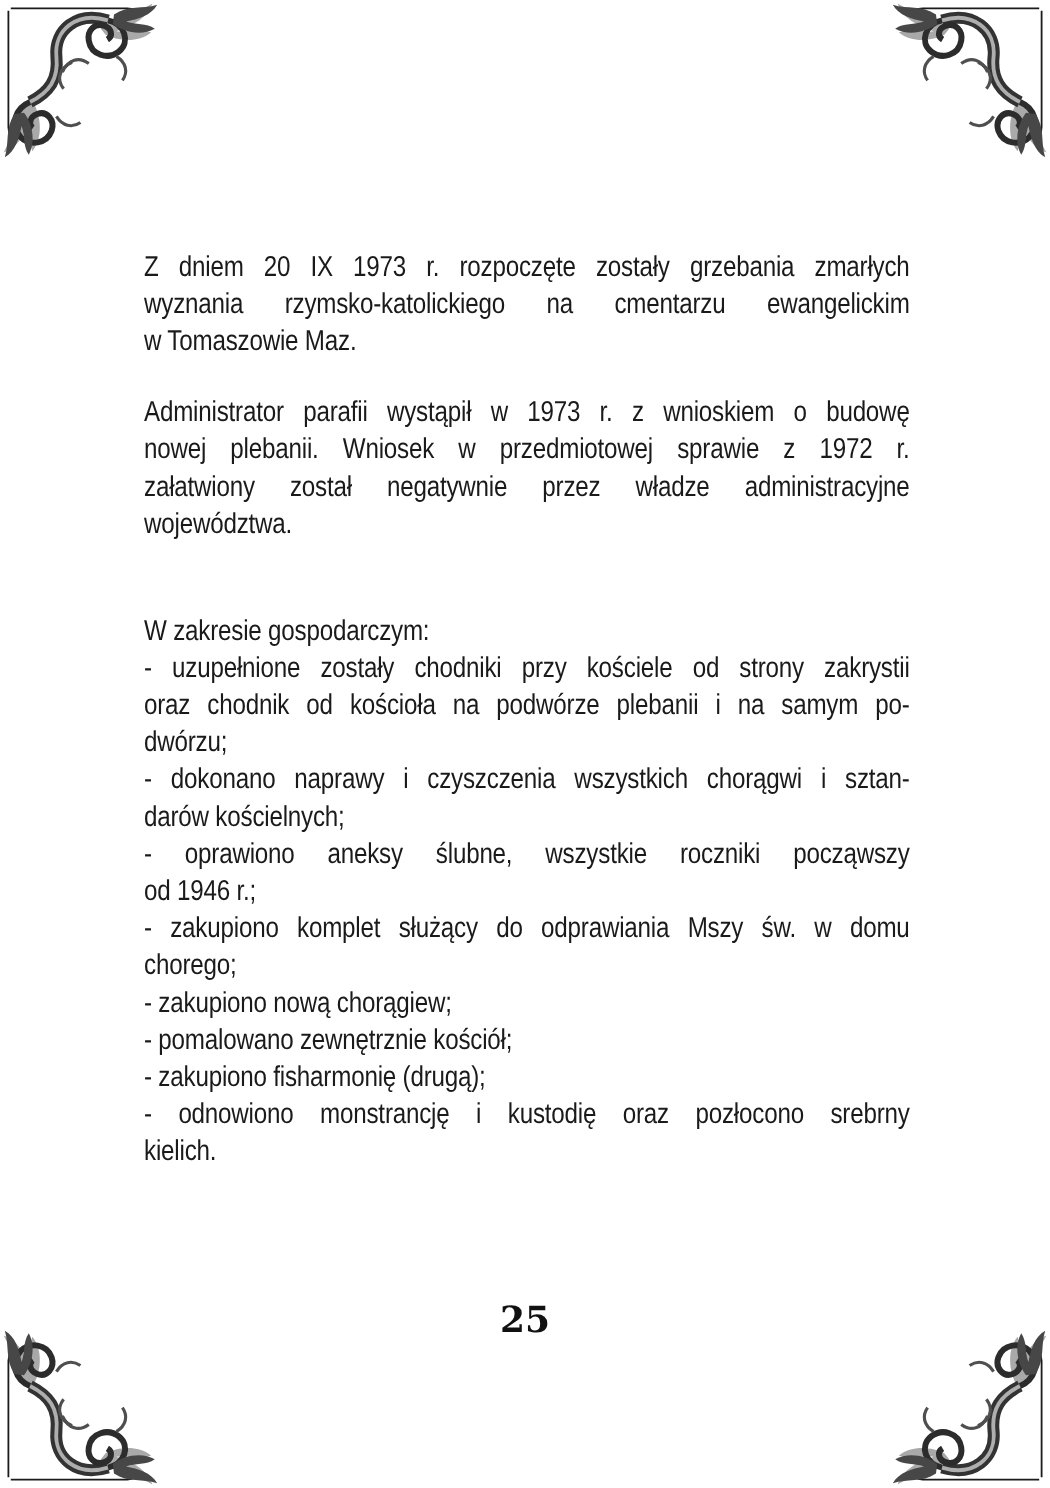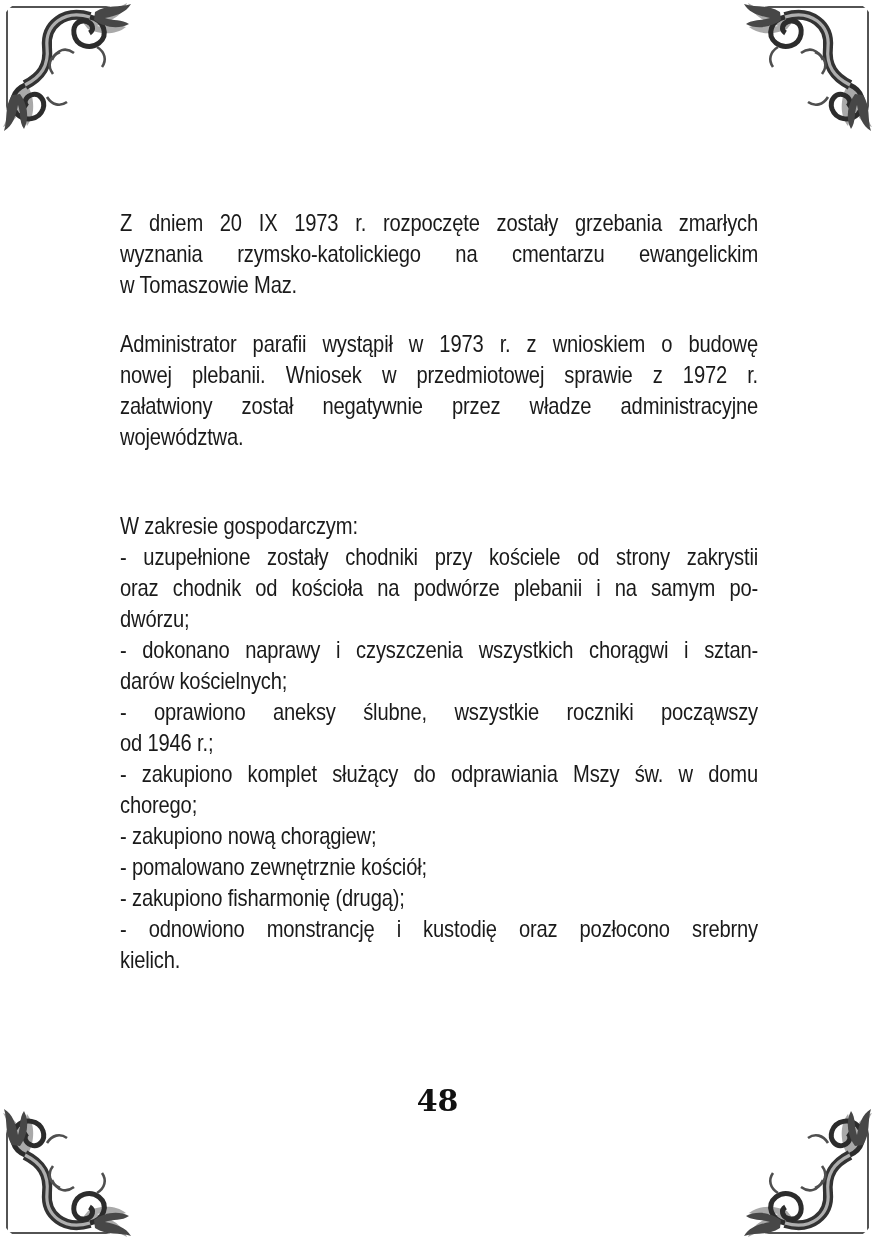--- a/index.html
+++ b/index.html
@@ -3,21 +3,20 @@
 <meta charset="utf-8">
 <style>
   html, body { margin: 0; padding: 0; background: #ffffff; }
   .page {
     position: relative;
     width: 875px;
     height: 1240px;
     background: #ffffff;
     overflow: hidden;
     font-family: "Liberation Sans", sans-serif;
-    border-radius: 30px;
   }
 
   
   .corner { position: absolute; width: 140px; height: 140px; }
   .corner svg { width: 100%; height: 100%; display: block; }
   .corner.tl { top: 0; left: 0; }
   .corner.tr { top: 0; right: 0; transform: scaleX(-1); }
   .corner.bl { bottom: 0; left: 0; transform: scaleY(-1); }
   .corner.br { bottom: 0; right: 0; transform: scale(-1,-1); }
   .frame      { fill: none; stroke: #1b1b1b; stroke-width: 1.5; }
@@ -134,15 +133,15 @@
       <div class="line">chorego;</div>
       <div class="line">- zakupiono nową chorągiew;</div>
       <div class="line">- pomalowano zewnętrznie kościół;</div>
       <div class="line">- zakupiono fisharmonię (drugą);</div>
       <div class="line j">- odnowiono monstrancję i kustodię oraz pozłocono srebrny</div>
       <div class="line">kielich.</div>
     </div>
 
   </div>
 
-  <div class="page-number">48</div>
+  <div class="page-number">25</div>
 
 </div>
 
 </body></html>

